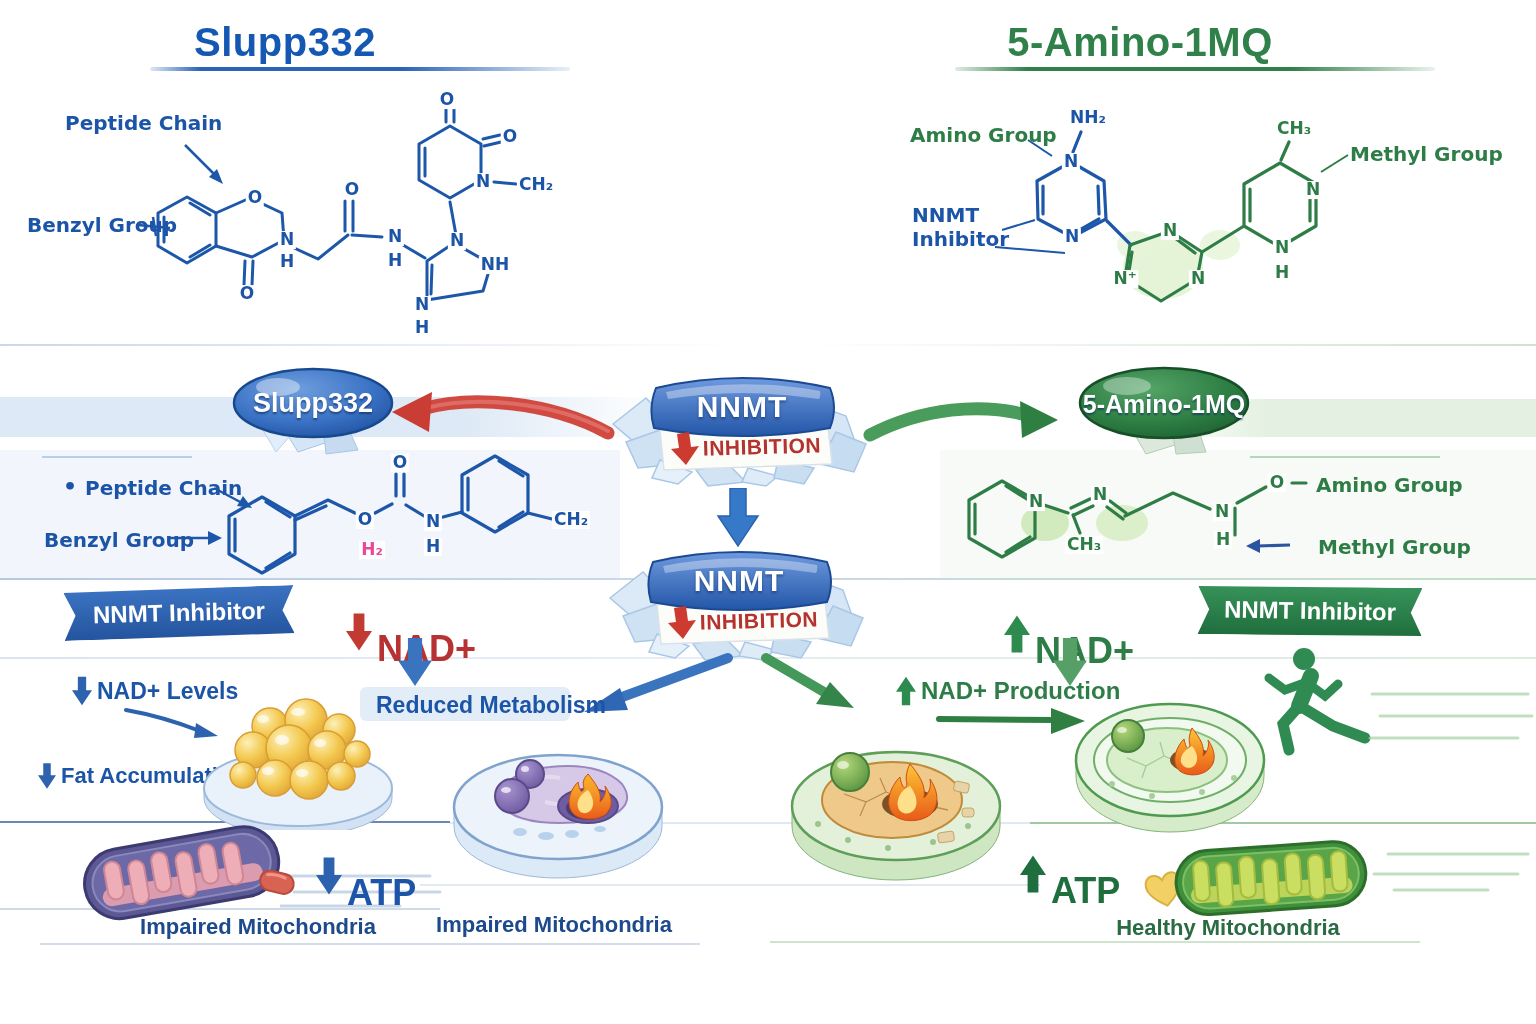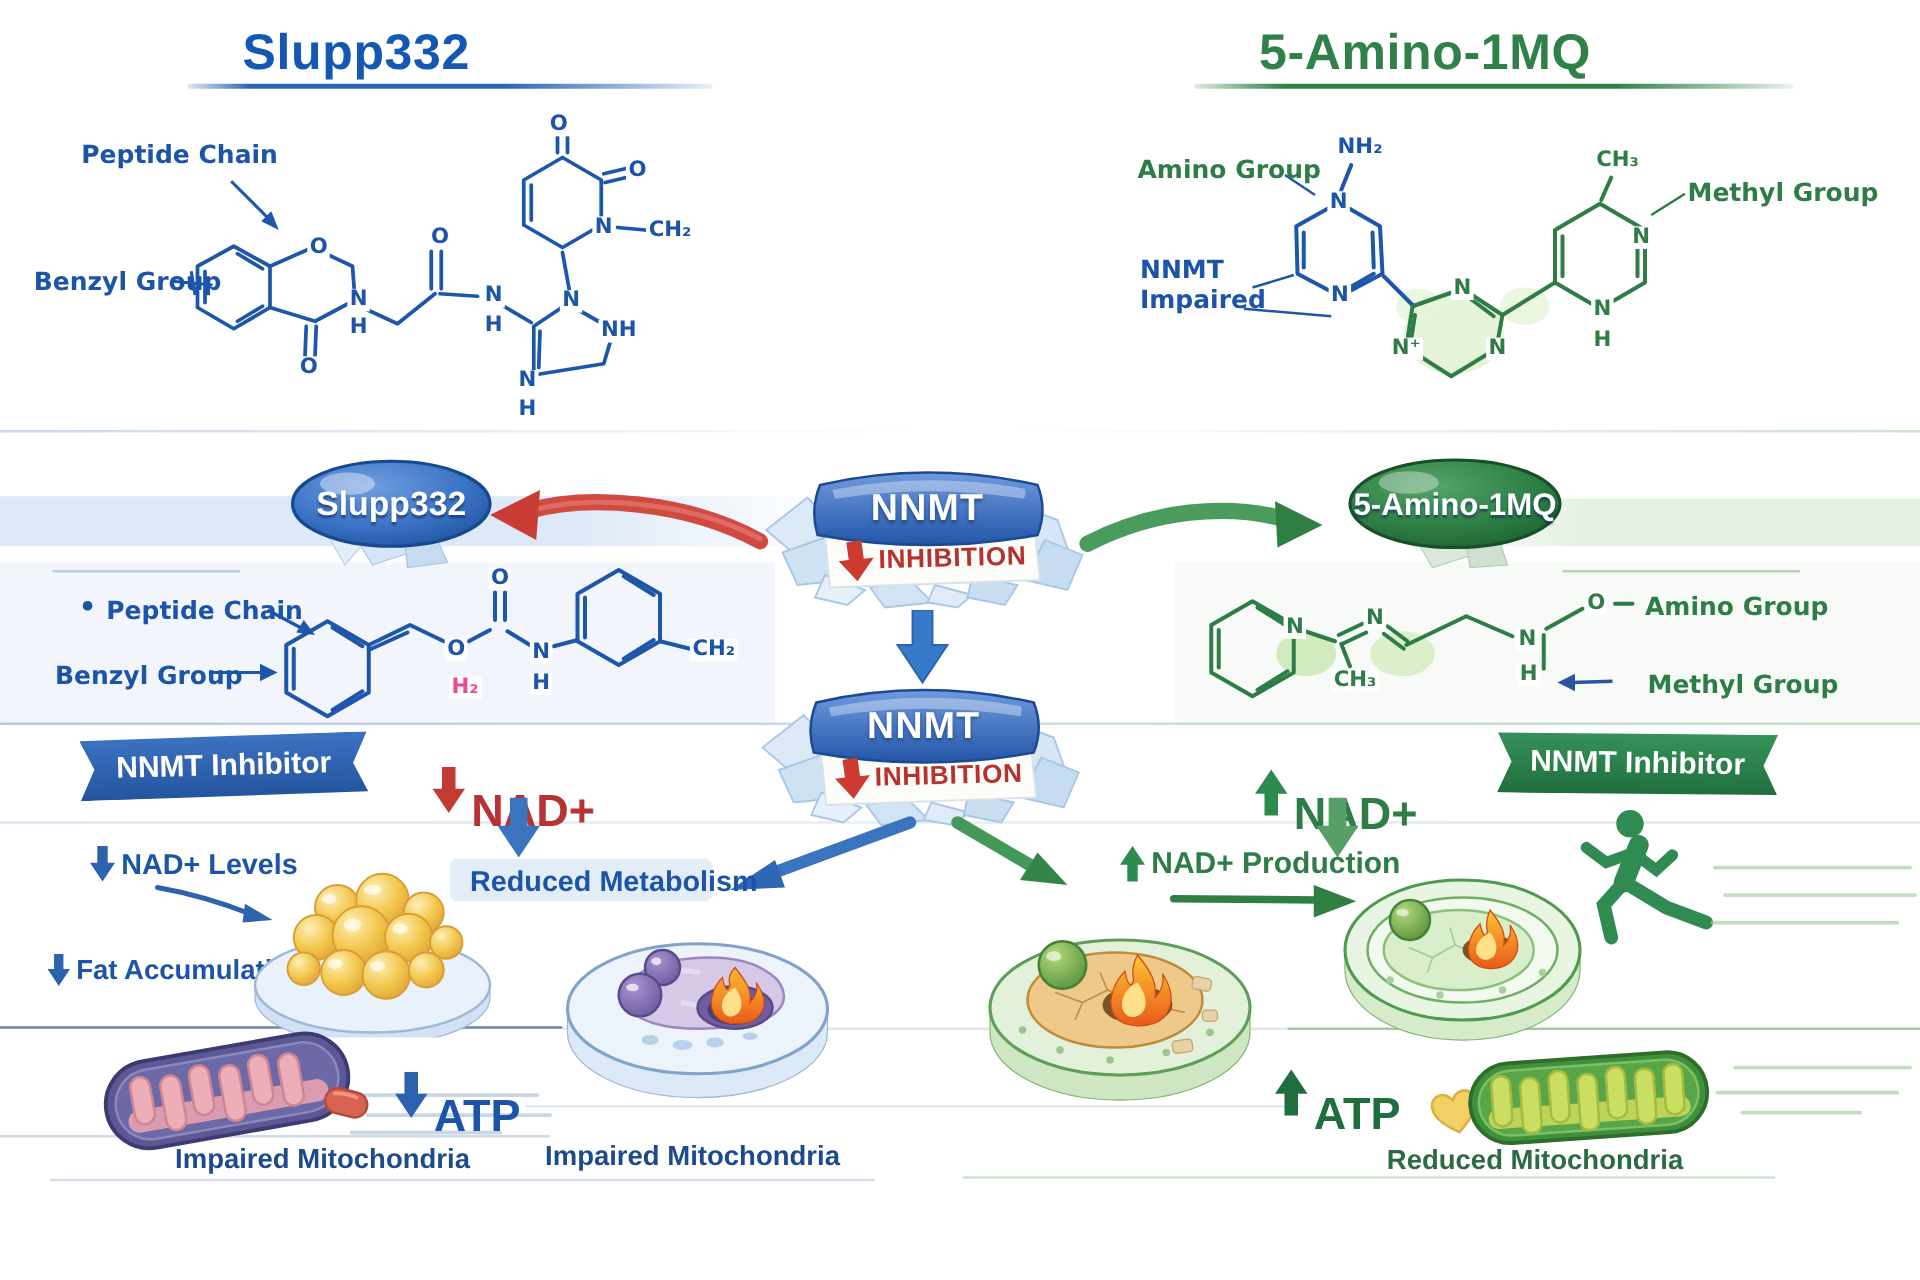--- a/index.html
+++ b/index.html
@@ -128,21 +128,21 @@
         <path d="M 322,157 L 364,131"></path>
         <path d="M 400,68 L 436,89 L 436,131 L 400,152 L 364,131 L 364,89 Z"></path>
         <path d="M 430,95 L 430,126 M 370,94 L 370,126"></path>
         <path d="M 401,65 L 409,47"></path>
       </g>
       <path d="M 468,60 L 441,77" stroke="#2e7d46" stroke-width="2" fill="none"></path>
     </svg>
     <div class="mol-lbl green" style="left:30px;top:28px;">Amino Group</div>
     <div class="mol-lbl blue" style="left:32px;top:108px;line-height:1.2;">
       <div>NNMT</div>
-      <div>Impaired</div>
+      <div>Inhibitor</div>
     </div>
     <div class="mol-lbl green" style="left:470px;top:47px;">Methyl Group</div>
     <div style="position:absolute;left:0;top:0;width:100%;height:100%;">
         <span class="atom" style="left: 208px; top: 23px; color: rgb(28, 85, 168);">NH₂</span>
         <span class="atom" style="left: 191px; top: 67px; color: rgb(28, 85, 168);">N</span>
         <span class="atom" style="left: 192px; top: 142px; color: rgb(28, 85, 168);">N</span>
         <span class="atom" style="left: 290px; top: 136px; color: rgb(46, 125, 70);">N</span>
         <span class="atom" style="left: 245px; top: 184px; color: rgb(46, 125, 70);">N⁺</span>
         <span class="atom" style="left: 318px; top: 184px; color: rgb(46, 125, 70);">N</span>
         <span class="atom" style="left: 414px; top: 34px; color: rgb(46, 125, 70);">CH₃</span>
@@ -603,15 +603,15 @@
   </div>
   <div class="flowrow" style="left:1020px;top:836px;">
     <svg width="26" height="40" viewBox="0 0 24 34">
       <polygon points="12,0 24,18 17,18 17,34 7,34 7,18 0,18" fill="#1f6e3d"></polygon>
     </svg>
     <span class="bigword" style="color:#1f6e3d;">ATP</span>
   </div>
 
   <div class="caption blue" style="left:258px;top:914px;color:#1d4a8c;">Impaired Mitochondria</div>
   <div class="caption blue" style="left:554px;top:912px;color:#1d4a8c;">Impaired Mitochondria</div>
-  <div class="caption" style="left:1228px;top:915px;color:#2a6b44;">Reduced Mitochondria</div>
+  <div class="caption" style="left:1228px;top:915px;color:#2a6b44;">Healthy Mitochondria</div>
 
 </div>
 
 </body></html>

